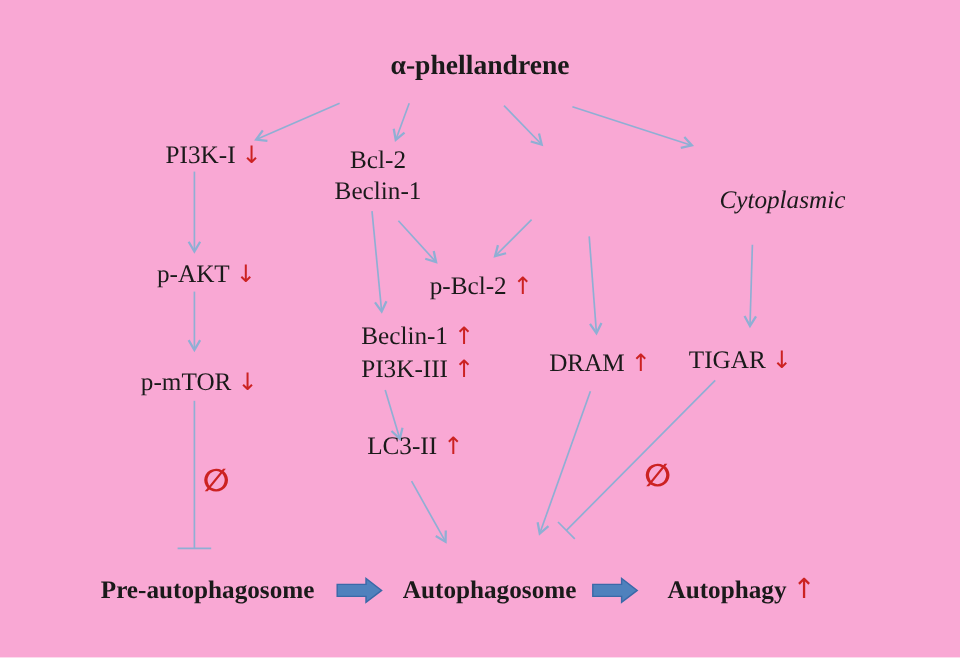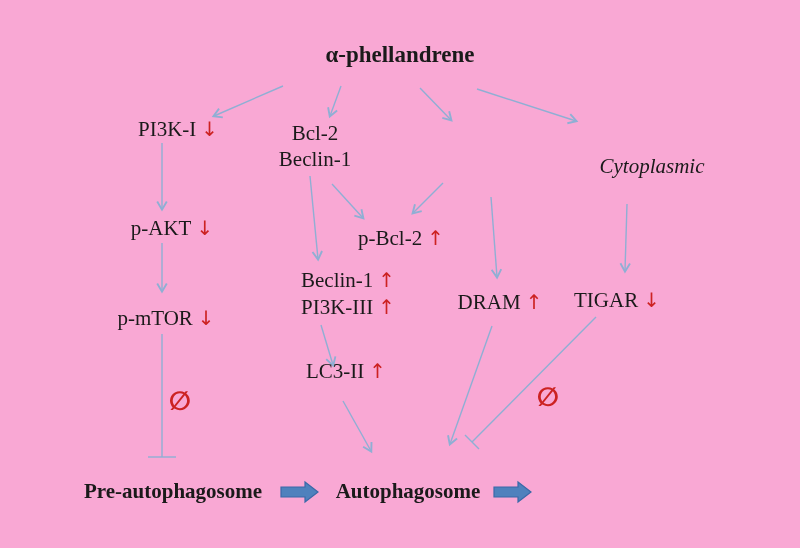--- a/index.html
+++ b/index.html
@@ -141,14 +141,17 @@
   </div>
 
   <div class="nullsym" style="left:180px;top:401px;">∅</div>
 
   <div class="nullsym" style="left:548px;top:397px;">∅</div>
 
   <div class="node bold" style="left:408px;top:491px;">Autophagosome</div>
 
   <div class="node bold" style="left:173px;top:491px;">Pre-autophagosome</div>
 
+  <div class="node bold" style="left:618px;top:491px;">
+    <span>Autophagy</span><span class="arr big">↑</span>
+  </div>
 
 </div>
 
 </body></html>

